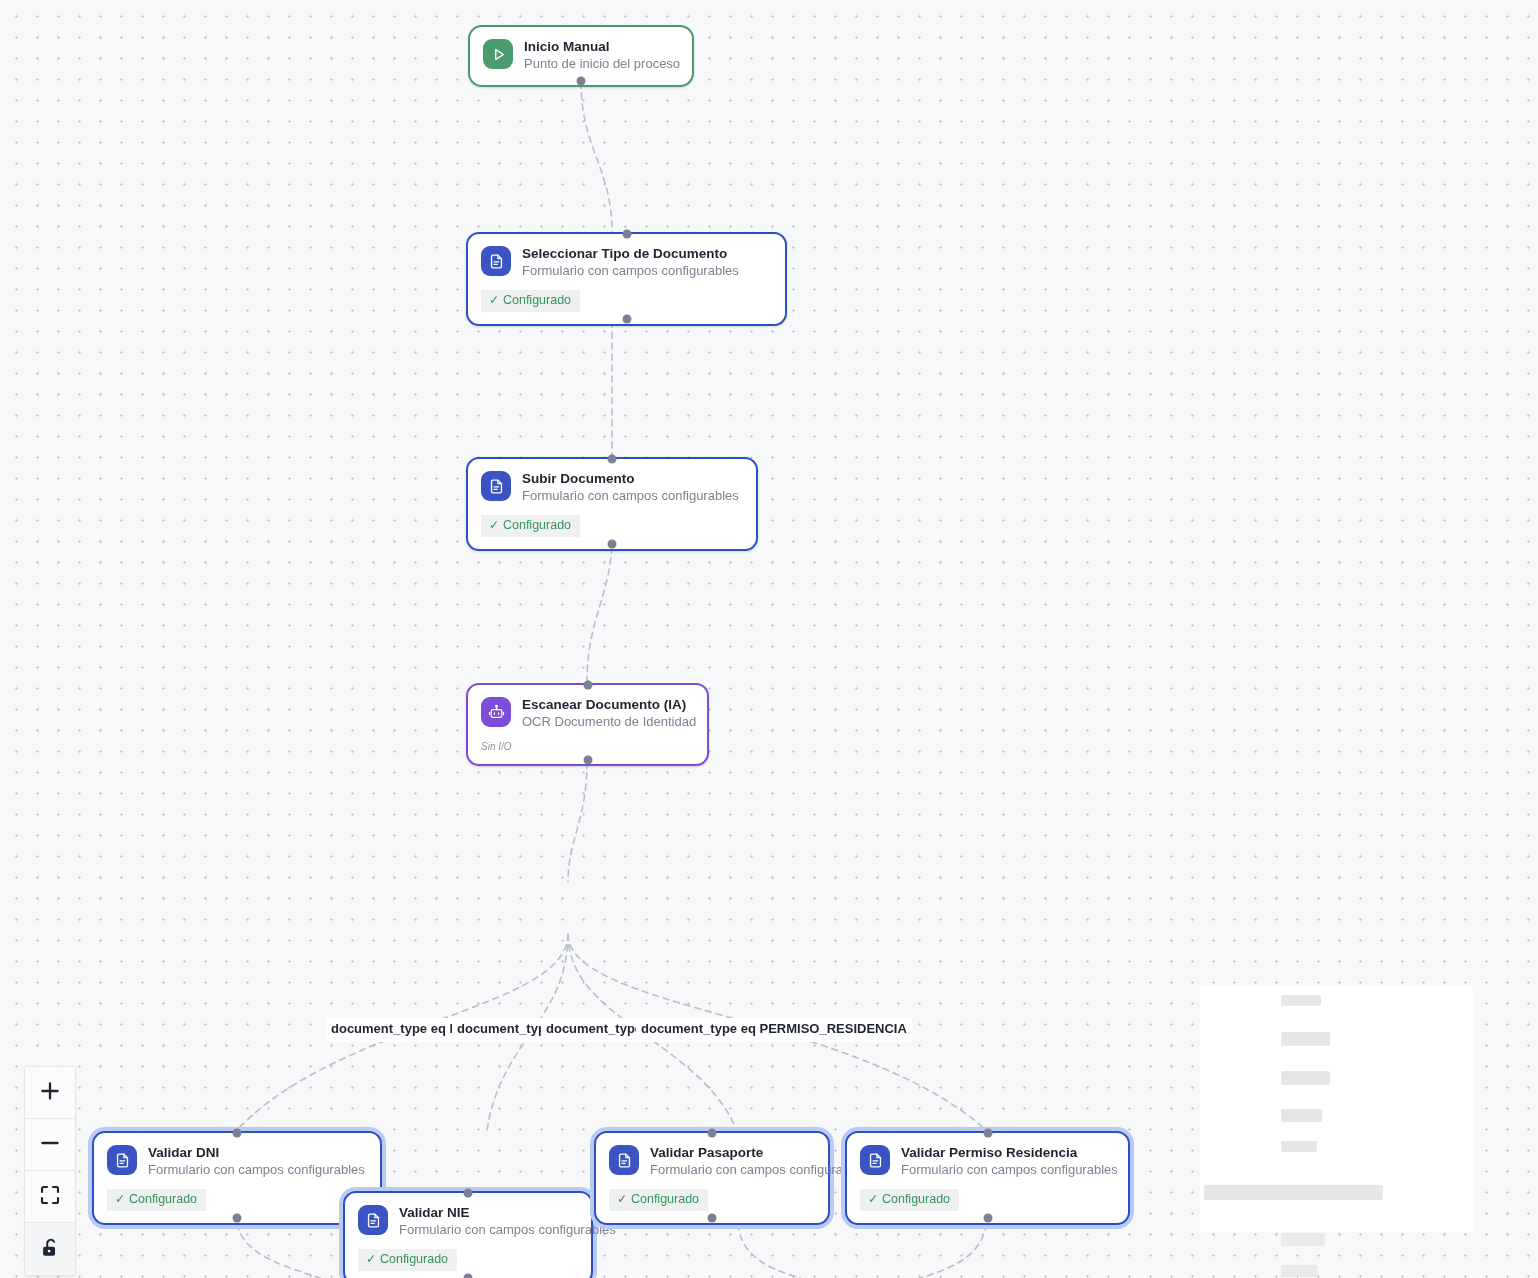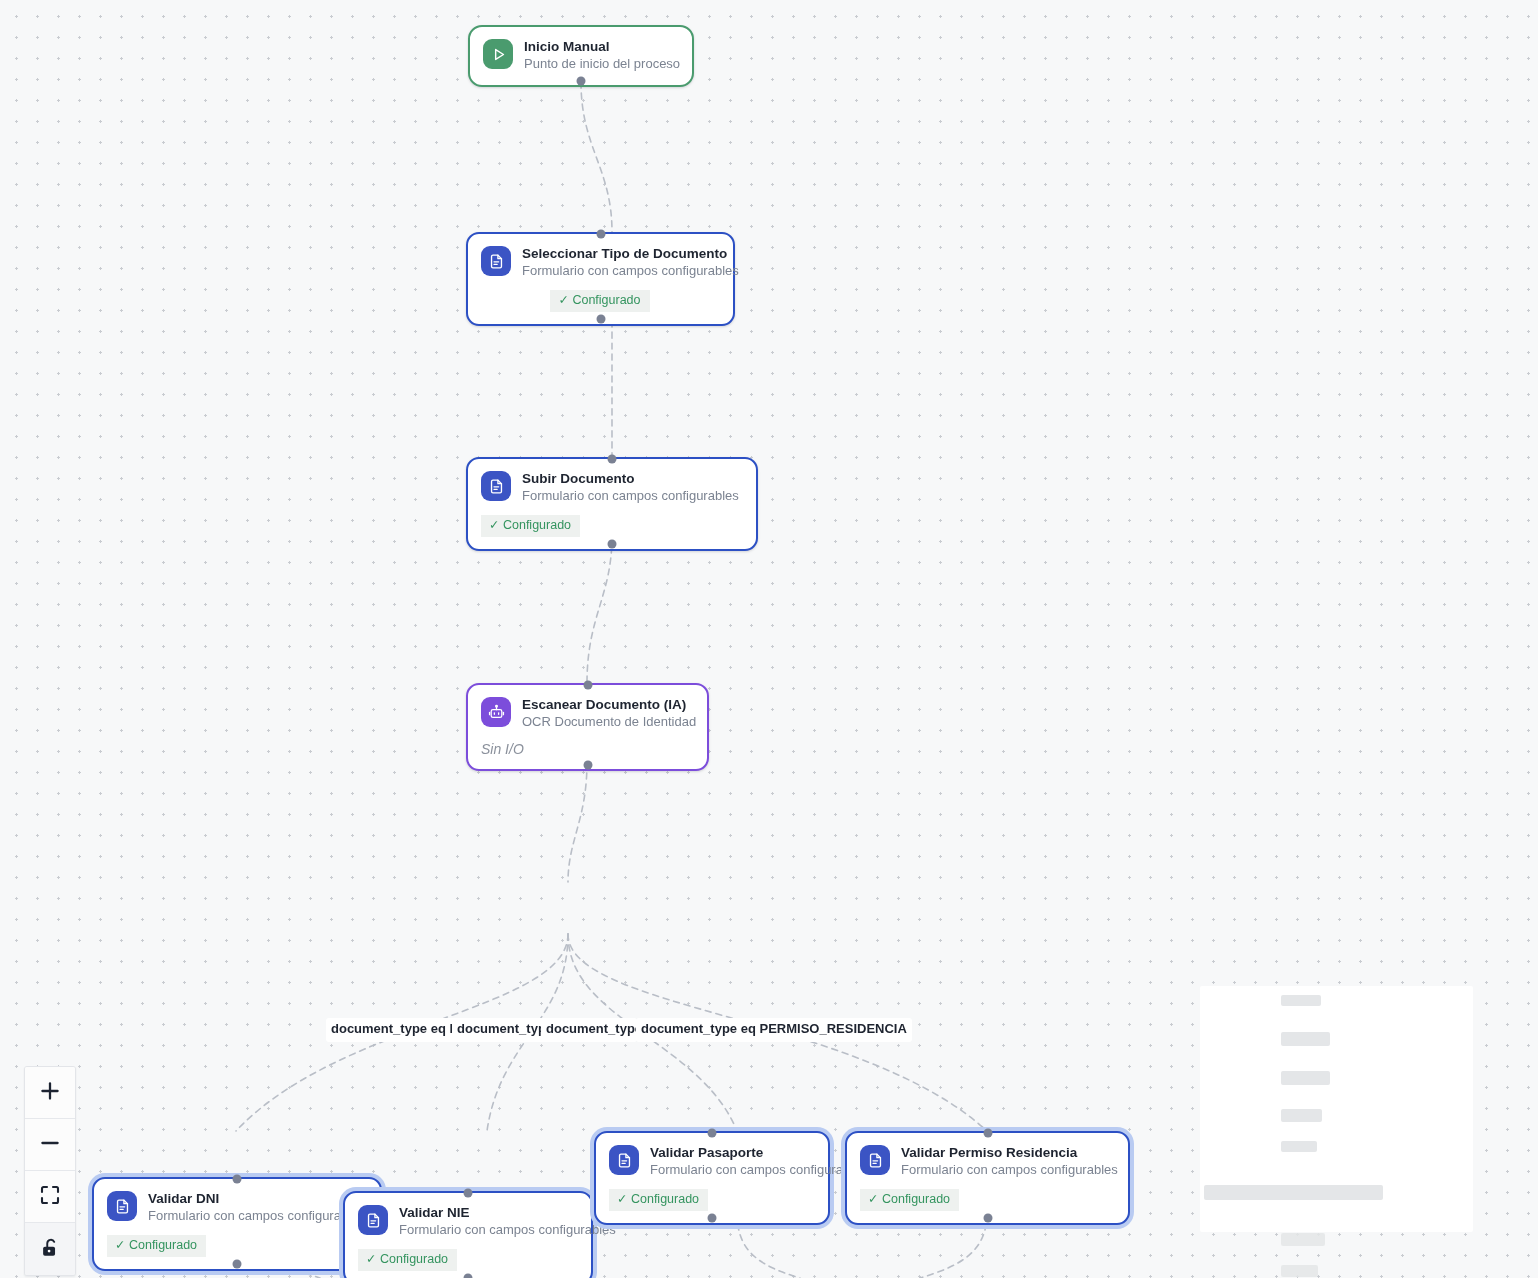--- a/index.html
+++ b/index.html
@@ -68,21 +68,21 @@
     padding: 3px 9px 4px 8px;
     border-radius: 0;
     background: #eef1ef;
     color: #34945f;
     font-size: 12.5px;
     line-height: 1.15;
     white-space: nowrap;
   }
   .io-note {
     margin-top: 10px;
-    font-size: 14px;
+    font-size: 10px;
     font-style: italic;
     color: #8b919c;
     white-space: nowrap;
   }
 
   
   .handle {
     position: absolute;
     width: 9px; height: 9px;
     border-radius: 50%;
@@ -190,21 +190,21 @@
           <polygon points="8,5 19,12 8,19"></polygon>
         </svg>
       </div>
       <div class="node-texts">
         <div class="node-title">Inicio Manual</div>
         <div class="node-sub">Punto de inicio del proceso</div>
       </div>
     </div>
   </div>
 
-  <div class="node" id="n-seleccionar" style="left:466px; top:232px; width:269px;text-align:center;">
+  <div class="node" id="n-seleccionar" style="left:466px; top:232px; width:321px;">
     <span class="handle top"></span>
     <span class="handle bot"></span>
     <div class="node-head">
       <div class="node-icon ic-blue">
         <svg width="17" height="17" viewBox="0 0 24 24" fill="none" stroke="#ffffff" stroke-width="1.9" stroke-linecap="round" stroke-linejoin="round">
           <path d="M14 3H7a2 2 0 0 0-2 2v14a2 2 0 0 0 2 2h10a2 2 0 0 0 2-2V8z"></path>
           <polyline points="14,3 14,8 19,8"></polyline>
           <line x1="8.5" y1="12.5" x2="15" y2="12.5"></line>
           <line x1="8.5" y1="16" x2="13" y2="16"></line>
         </svg>
@@ -259,21 +259,21 @@
     </div>
     <div class="io-note">Sin I/O</div>
   </div>
 
 
   <div class="edge-label" style="left:326px; top:1018px; max-width:134px;">document_type eq DNI</div>
   <div class="edge-label" style="left:452px; top:1018px; max-width:95px;">document_type eq NIE</div>
   <div class="edge-label" style="left:541px; top:1018px; max-width:96px;">document_type eq PASAPORTE</div>
   <div class="edge-label" style="left:636px; top:1018px; max-width:286px;">document_type eq PERMISO_RESIDENCIA</div>
 
-  <div class="node selected" id="n-dni" style="left:92px; top:1177px; width:290px;">
+  <div class="node selected" id="n-dni" style="left:92px; top:1131px; width:290px;">
     <span class="handle top"></span>
     <span class="handle bot"></span>
     <div class="node-head">
       <div class="node-icon ic-blue">
         <svg width="17" height="17" viewBox="0 0 24 24" fill="none" stroke="#ffffff" stroke-width="1.9" stroke-linecap="round" stroke-linejoin="round">
           <path d="M14 3H7a2 2 0 0 0-2 2v14a2 2 0 0 0 2 2h10a2 2 0 0 0 2-2V8z"></path>
           <polyline points="14,3 14,8 19,8"></polyline>
           <line x1="8.5" y1="12.5" x2="15" y2="12.5"></line>
           <line x1="8.5" y1="16" x2="13" y2="16"></line>
         </svg>

